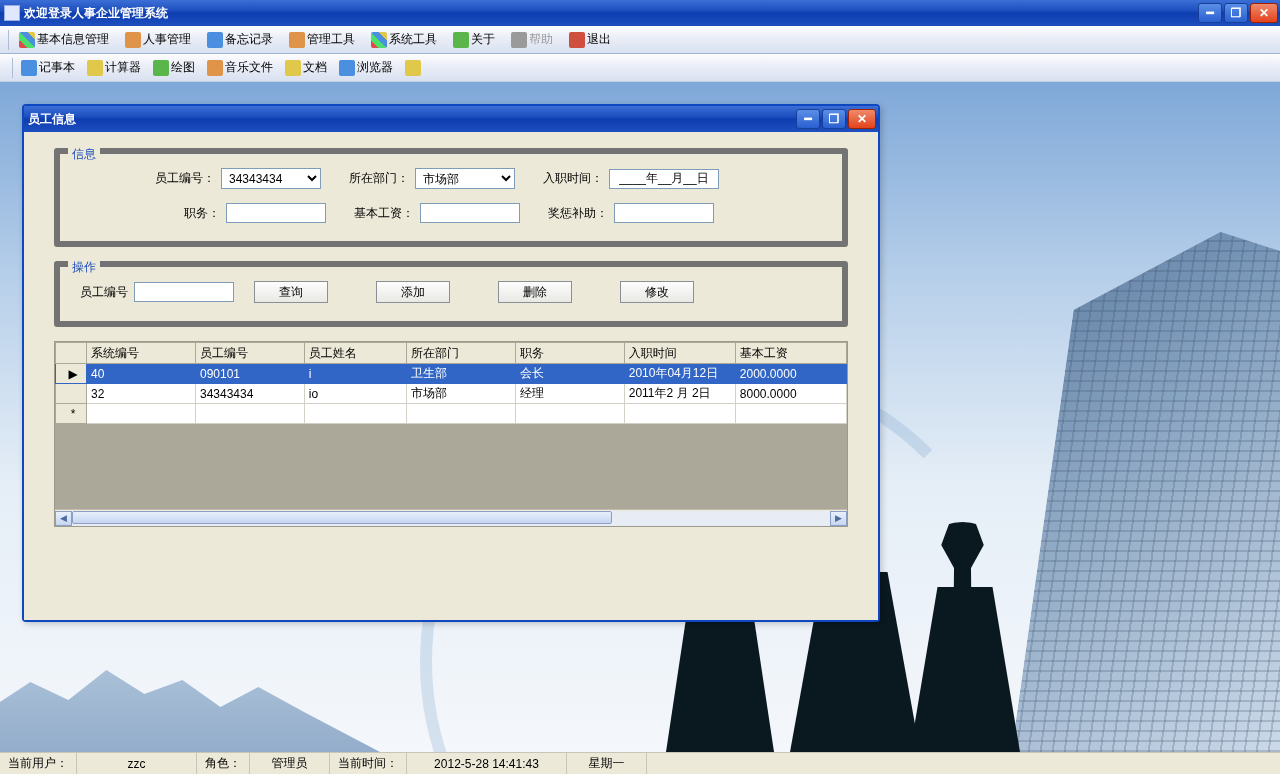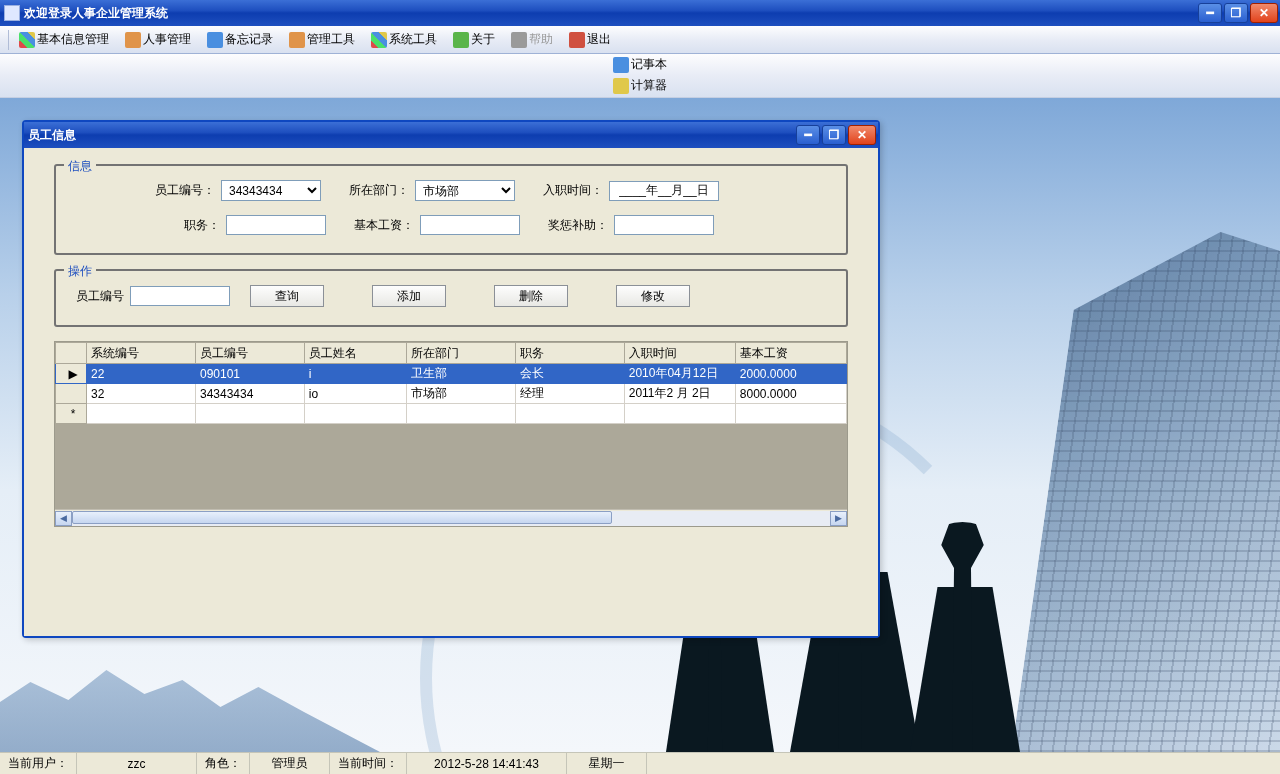--- a/index.html
+++ b/index.html
@@ -15,21 +15,21 @@
 .win-max { background: linear-gradient(to bottom,#5a8fe6,#2a5fd0); border:1px solid #174099;}
 .win-close { background: linear-gradient(to bottom,#f08a6c,#e2431c); border:1px solid #a02000; width:28px;}
 
 
 .menubar { height: 28px; background: linear-gradient(to bottom, #fdfdfe, #e8ecf6 50%, #d9e1f0); display: flex; align-items: center; padding: 0 6px; border-bottom: 1px solid #9fb2d6; }
 .menuitem { display: flex; align-items: center; padding: 2px 8px; cursor: default; }
 .menuitem .mi-icon { width: 16px; height: 16px; margin-right: 2px; }
 .menuitem.disabled { color: #9a9a9a; }
 
 
-.toolbar { height: 44px; background: linear-gradient(to bottom, #fdfdfe, #e8ecf6 50%, #d9e1f0); display: flex; align-items: center; padding: 0 10px; border-bottom: 1px solid #c5cfe2; flex-direction: column; }
+.toolbar { height: 28px; background: linear-gradient(to bottom, #fdfdfe, #e8ecf6 50%, #d9e1f0); display: flex; align-items: center; padding: 0 10px; border-bottom: 1px solid #c5cfe2; }
 .toolitem { display: flex; align-items: center; padding: 2px 6px; cursor: default; }
 .toolitem .ti-icon { width: 16px; height: 16px; margin-right: 2px; }
 .tb-sep { width:1px; height:20px; background:#b0bcd6; margin:0 2px;}
 
 
 .client { flex: 1; position: relative; background: linear-gradient(to bottom, #ffffff 0%, #f2f6fb 50%, #e8eef7 100%); overflow: hidden; }
 .bg-sky { position:absolute; inset:0; background: linear-gradient(to bottom, #7fa8d8 0%, #b8d0ea 30%, #e5eef7 60%, #f4f7fb 100%); }
 .bg-building { position:absolute; right:-40px; bottom:0; width:340px; height:520px; background: linear-gradient(135deg, #4a6a90 0%, #7a98b8 40%, #c5d5e6 100%); transform: skewX(-8deg); opacity:0.85; clip-path: polygon(20% 100%, 20% 15%, 60% 0%, 100% 8%, 100% 100%);}
 .bg-building::after{content:"";position:absolute;inset:0;background:repeating-linear-gradient(0deg,rgba(40,60,90,.25) 0 2px,transparent 2px 10px),repeating-linear-gradient(90deg,rgba(40,60,90,.25) 0 2px,transparent 2px 12px);}
 .silhouette { position:absolute; bottom:0; background:#0a1820; }
@@ -44,21 +44,21 @@
 
 
 .child-window { position: absolute; left: 22px; top: 22px; width: 858px; height: 518px; border: 2px solid #0e47c0; border-radius: 4px; background: #ece9d8; box-shadow: 2px 2px 6px rgba(0,0,0,.2); display:flex; flex-direction:column;}
 .child-tb { height: 26px; background: linear-gradient(to bottom, #3b6fd6, #1e4fbf 40%, #0d3db0 50%, #1e4fbf); display: flex; align-items: center; color:#fff; font-weight:bold; padding-left:4px;}
 .child-body { flex:1; background:#ece9d8; position:relative; }
 .tabstrip { height:22px; background: linear-gradient(to bottom,#f7f5ec,#ece9d8); display:flex; align-items:flex-end; padding-left:4px; border-bottom:1px solid #aca899;}
 .tab { padding:3px 10px; background:#ece9d8; border:1px solid #aca899; border-bottom:none; border-radius:3px 3px 0 0; margin-right:-1px; cursor:default;}
 .tab.active { background:#fcfcfa; position:relative; top:1px; padding-bottom:4px;}
 .tab-content { padding: 16px 30px; }
 
-.groupbox { border:2px solid #737373; border-radius:3px; padding:14px 20px 18px; margin-bottom:14px; position:relative;}
+.groupbox { border:6px solid #737373; border-radius:3px; padding:14px 20px 18px; margin-bottom:14px; position:relative;}
 .groupbox-title { position:absolute; top:-8px; left:8px; background:#ece9d8; padding:0 4px; color:#1e4fbf; font-weight:normal;}
 .form-row { display:flex; align-items:center; margin-bottom:14px;justify-content:center;}
 .form-row.last{margin-bottom:0;}
 .fld { display:flex; align-items:center; margin-right:28px;}
 .fld label { text-align:right; margin-right:6px; white-space:nowrap;}
 input[type=text], select, .date-input { height:20px; border:1px solid #7f9db9; background:#fff; padding:0 3px; font-size:12px;}
 select { height:21px; }
 .btn { width:74px; height:22px; background:linear-gradient(to bottom,#fdfdfd,#e8e8e4); border:1px solid #8b9097; border-radius:0; cursor:default;}
 .btn-row { display:flex; align-items:center; gap:0;}
 .btn-row .fld{margin-right:20px;}
@@ -249,21 +249,21 @@
                 <th style="width:98px">系统编号</th>
                 <th style="width:98px">员工编号</th>
                 <th style="width:92px">员工姓名</th>
                 <th style="width:98px">所在部门</th>
                 <th style="width:98px">职务</th>
                 <th style="width:100px">入职时间</th>
                 <th style="width:100px">基本工资</th>
               </tr>
               <tr class="selected">
                 <td class="rowhdr">▶</td>
-                <td>22</td>
+                <td>40</td>
                 <td>090101</td>
                 <td>i</td>
                 <td>卫生部</td>
                 <td>会长</td>
                 <td>2010年04月12日</td>
                 <td>2000.0000</td>
               </tr>
               <tr>
                 <td class="rowhdr"></td>
                 <td>32</td>

